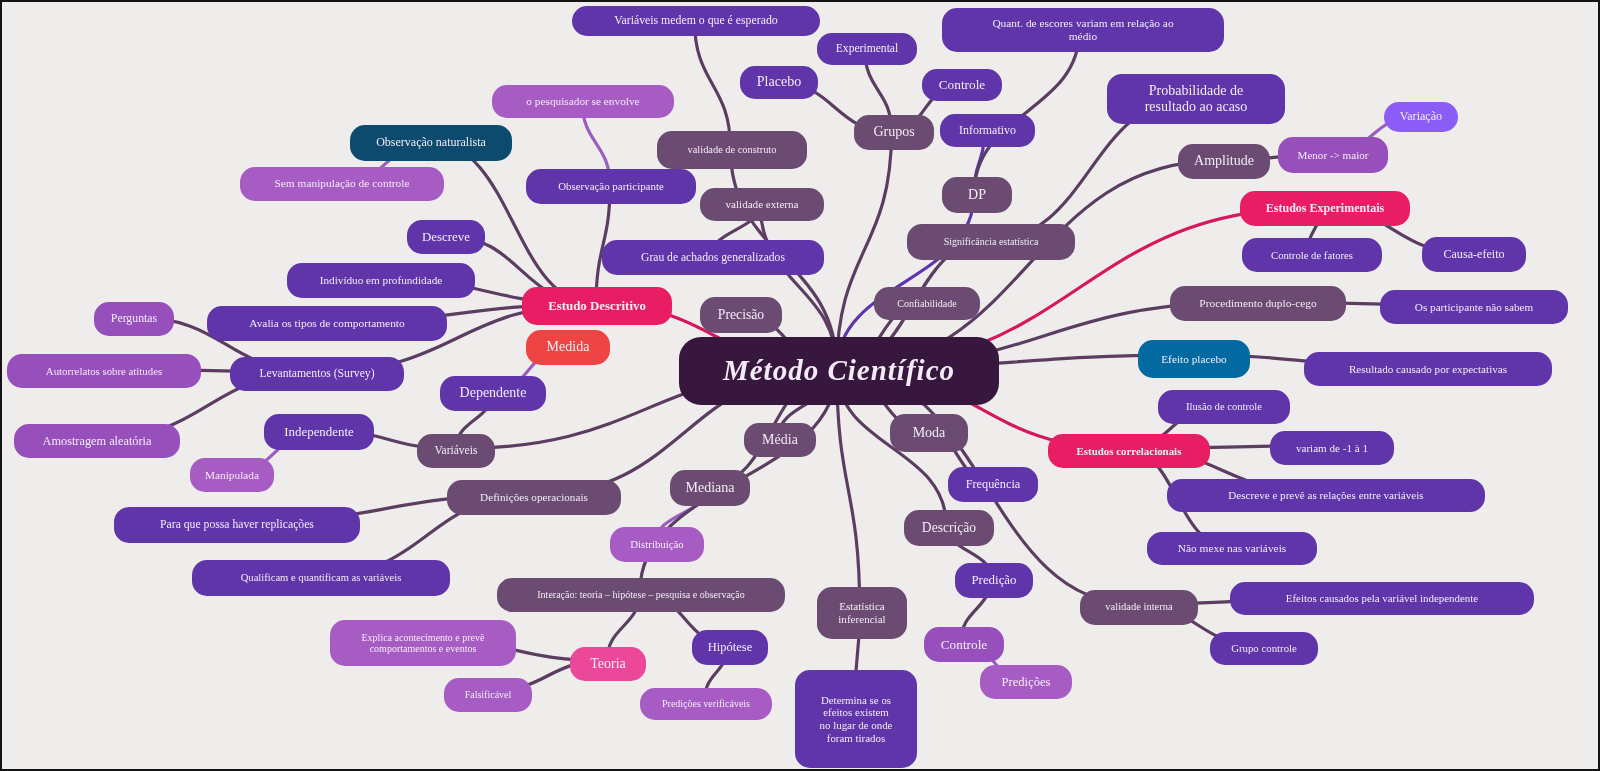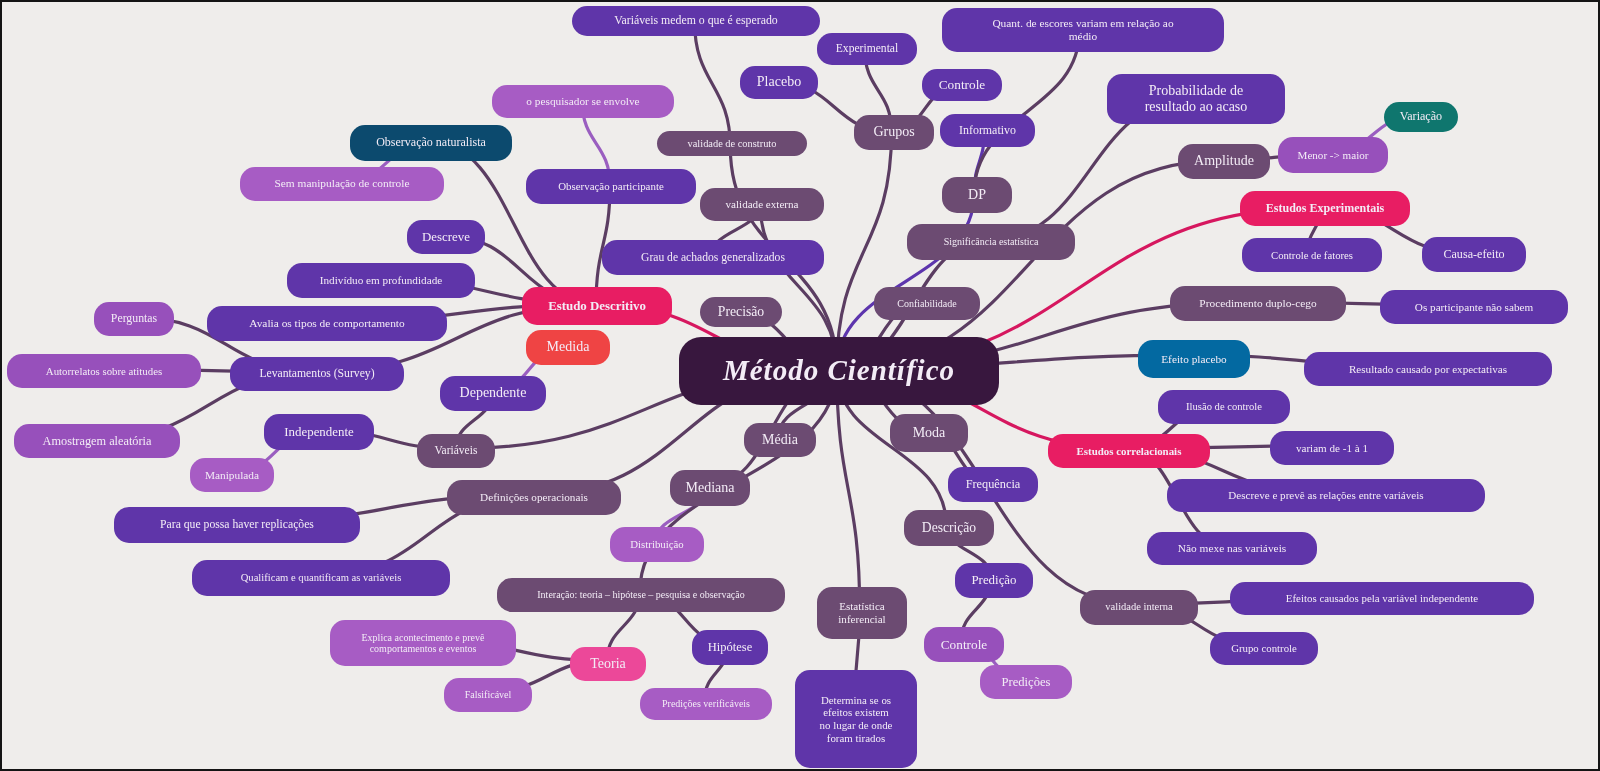--- a/index.html
+++ b/index.html
@@ -108,34 +108,34 @@
       <div class="mm-node vibrant" style="left: 570px; top: 4px; width: 248px; height: 30px; background: rgb(95, 53, 169); color: rgb(243, 236, 246); font-size: 11.8px;">Variáveis medem o que é esperado</div>
       <div class="mm-node vibrant" style="left: 815px; top: 31px; width: 100px; height: 32px; background: rgb(95, 53, 169); color: rgb(243, 236, 246); font-size: 11.6px;">Experimental</div>
       <div class="mm-node vibrant" style="left: 940px; top: 6px; width: 282px; height: 44px; background: rgb(95, 53, 169); color: rgb(243, 236, 246); font-size: 11.4px;">Quant. de escores variam em relação ao
 médio</div>
       <div class="mm-node vibrant" style="left: 738px; top: 64px; width: 78px; height: 33px; background: rgb(95, 53, 169); color: rgb(243, 236, 246); font-size: 14px;">Placebo</div>
       <div class="mm-node vibrant" style="left: 920px; top: 67px; width: 80px; height: 32px; background: rgb(95, 53, 169); color: rgb(243, 236, 246); font-size: 13.3px;">Controle</div>
       <div class="mm-node muted" style="left: 852px; top: 113px; width: 80px; height: 35px; background: rgb(108, 75, 114); color: rgb(243, 236, 246); font-size: 14px;">Grupos</div>
       <div class="mm-node vibrant" style="left: 938px; top: 112px; width: 95px; height: 33px; background: rgb(95, 53, 169); color: rgb(243, 236, 246); font-size: 11.9px;">Informativo</div>
       <div class="mm-node vibrant" style="left: 1105px; top: 72px; width: 178px; height: 50px; background: rgb(95, 53, 169); color: rgb(243, 236, 246); font-size: 14px;">Probabilidade de
 resultado ao acaso</div>
-      <div class="mm-node orchid" style="left: 1382px; top: 100px; width: 74px; height: 30px; background: #0f766e; color: rgb(243, 236, 246); font-size: 12.1px;">Variação</div>
+      <div class="mm-node orchid" style="left: 1382px; top: 100px; width: 74px; height: 30px; background: #8b5cf6; color: rgb(243, 236, 246); font-size: 12.1px;">Variação</div>
       <div class="mm-node muted" style="left: 1176px; top: 142px; width: 92px; height: 35px; background: rgb(108, 75, 114); color: rgb(243, 236, 246); font-size: 14px;">Amplitude</div>
       <div class="mm-node medium" style="left: 1276px; top: 135px; width: 110px; height: 36px; background: rgb(151, 80, 187); color: rgb(243, 236, 246); font-size: 11.1px;">Menor -&gt; maior</div>
-      <div class="mm-node muted" style="left: 655px; top: 129px; width: 150px; height: 25px; background: rgb(108, 75, 114); color: rgb(243, 236, 246); font-size: 10.4px;">validade de construto</div>
+      <div class="mm-node muted" style="left: 655px; top: 129px; width: 150px; height: 38px; background: rgb(108, 75, 114); color: rgb(243, 236, 246); font-size: 10.4px;">validade de construto</div>
       <div class="mm-node orchid" style="left: 490px; top: 83px; width: 182px; height: 33px; background: rgb(167, 92, 196); color: rgb(243, 236, 246); font-size: 11.3px;">o pesquisador se envolve</div>
       <div class="mm-node vibrant" style="left: 348px; top: 123px; width: 162px; height: 36px; background: #0c4a6e; color: rgb(243, 236, 246); font-size: 12px;">Observação naturalista</div>
       <div class="mm-node orchid" style="left: 238px; top: 165px; width: 204px; height: 34px; background: rgb(167, 92, 196); color: rgb(243, 236, 246); font-size: 11.4px;">Sem manipulação de controle</div>
       <div class="mm-node vibrant" style="left: 524px; top: 167px; width: 170px; height: 35px; background: rgb(95, 53, 169); color: rgb(243, 236, 246); font-size: 10.9px;">Observação participante</div>
       <div class="mm-node muted" style="left: 698px; top: 186px; width: 124px; height: 33px; background: rgb(108, 75, 114); color: rgb(243, 236, 246); font-size: 11.1px;">validade externa</div>
       <div class="mm-node vibrant" style="left: 600px; top: 238px; width: 222px; height: 35px; background: rgb(95, 53, 169); color: rgb(243, 236, 246); font-size: 11.6px;">Grau de achados generalizados</div>
       <div class="mm-node muted" style="left: 905px; top: 222px; width: 168px; height: 36px; background: rgb(108, 75, 114); color: rgb(243, 236, 246); font-size: 10px;">Significância estatística</div>
       <div class="mm-node muted" style="left: 940px; top: 175px; width: 70px; height: 36px; background: rgb(108, 75, 114); color: rgb(243, 236, 246); font-size: 14px;">DP</div>
       <div class="mm-node muted" style="left: 872px; top: 285px; width: 106px; height: 33px; background: rgb(108, 75, 114); color: rgb(243, 236, 246); font-size: 10px;">Confiabilidade</div>
-      <div class="mm-node muted" style="left: 698px; top: 295px; width: 82px; height: 30px; background: rgb(108, 75, 114); color: rgb(243, 236, 246); font-size: 13.7px;">Precisão</div>
+      <div class="mm-node muted" style="left: 698px; top: 295px; width: 82px; height: 36px; background: rgb(108, 75, 114); color: rgb(243, 236, 246); font-size: 13.7px;">Precisão</div>
       <div class="mm-node center" style="left: 677px; top: 335px; width: 320px; height: 68px; background: rgb(56, 23, 62); color: rgb(243, 236, 246); font-size: 29px;">Método Científico</div>
       <div class="mm-node pink" style="left: 520px; top: 285px; width: 150px; height: 38px; background: rgb(232, 29, 99); color: rgb(243, 236, 246); font-size: 12.9px;">Estudo Descritivo</div>
       <div class="mm-node orchid" style="left: 524px; top: 328px; width: 84px; height: 35px; background: #ef4444; color: rgb(243, 236, 246); font-size: 14px;">Medida</div>
       <div class="mm-node vibrant" style="left: 438px; top: 374px; width: 106px; height: 35px; background: rgb(95, 53, 169); color: rgb(243, 236, 246); font-size: 14px;">Dependente</div>
       <div class="mm-node vibrant" style="left: 405px; top: 218px; width: 78px; height: 34px; background: rgb(95, 53, 169); color: rgb(243, 236, 246); font-size: 12.9px;">Descreve</div>
       <div class="mm-node vibrant" style="left: 285px; top: 261px; width: 188px; height: 35px; background: rgb(95, 53, 169); color: rgb(243, 236, 246); font-size: 11.2px;">Indivíduo em profundidade</div>
       <div class="mm-node medium" style="left: 92px; top: 300px; width: 80px; height: 34px; background: rgb(151, 80, 187); color: rgb(243, 236, 246); font-size: 11.8px;">Perguntas</div>
       <div class="mm-node vibrant" style="left: 205px; top: 304px; width: 240px; height: 35px; background: rgb(95, 53, 169); color: rgb(243, 236, 246); font-size: 11.4px;">Avalia os tipos de comportamento</div>
       <div class="mm-node medium" style="left: 5px; top: 352px; width: 194px; height: 34px; background: rgb(151, 80, 187); color: rgb(243, 236, 246); font-size: 10.8px;">Autorrelatos sobre atitudes</div>
       <div class="mm-node vibrant" style="left: 228px; top: 355px; width: 174px; height: 34px; background: rgb(95, 53, 169); color: rgb(243, 236, 246); font-size: 11.7px;">Levantamentos (Survey)</div>

